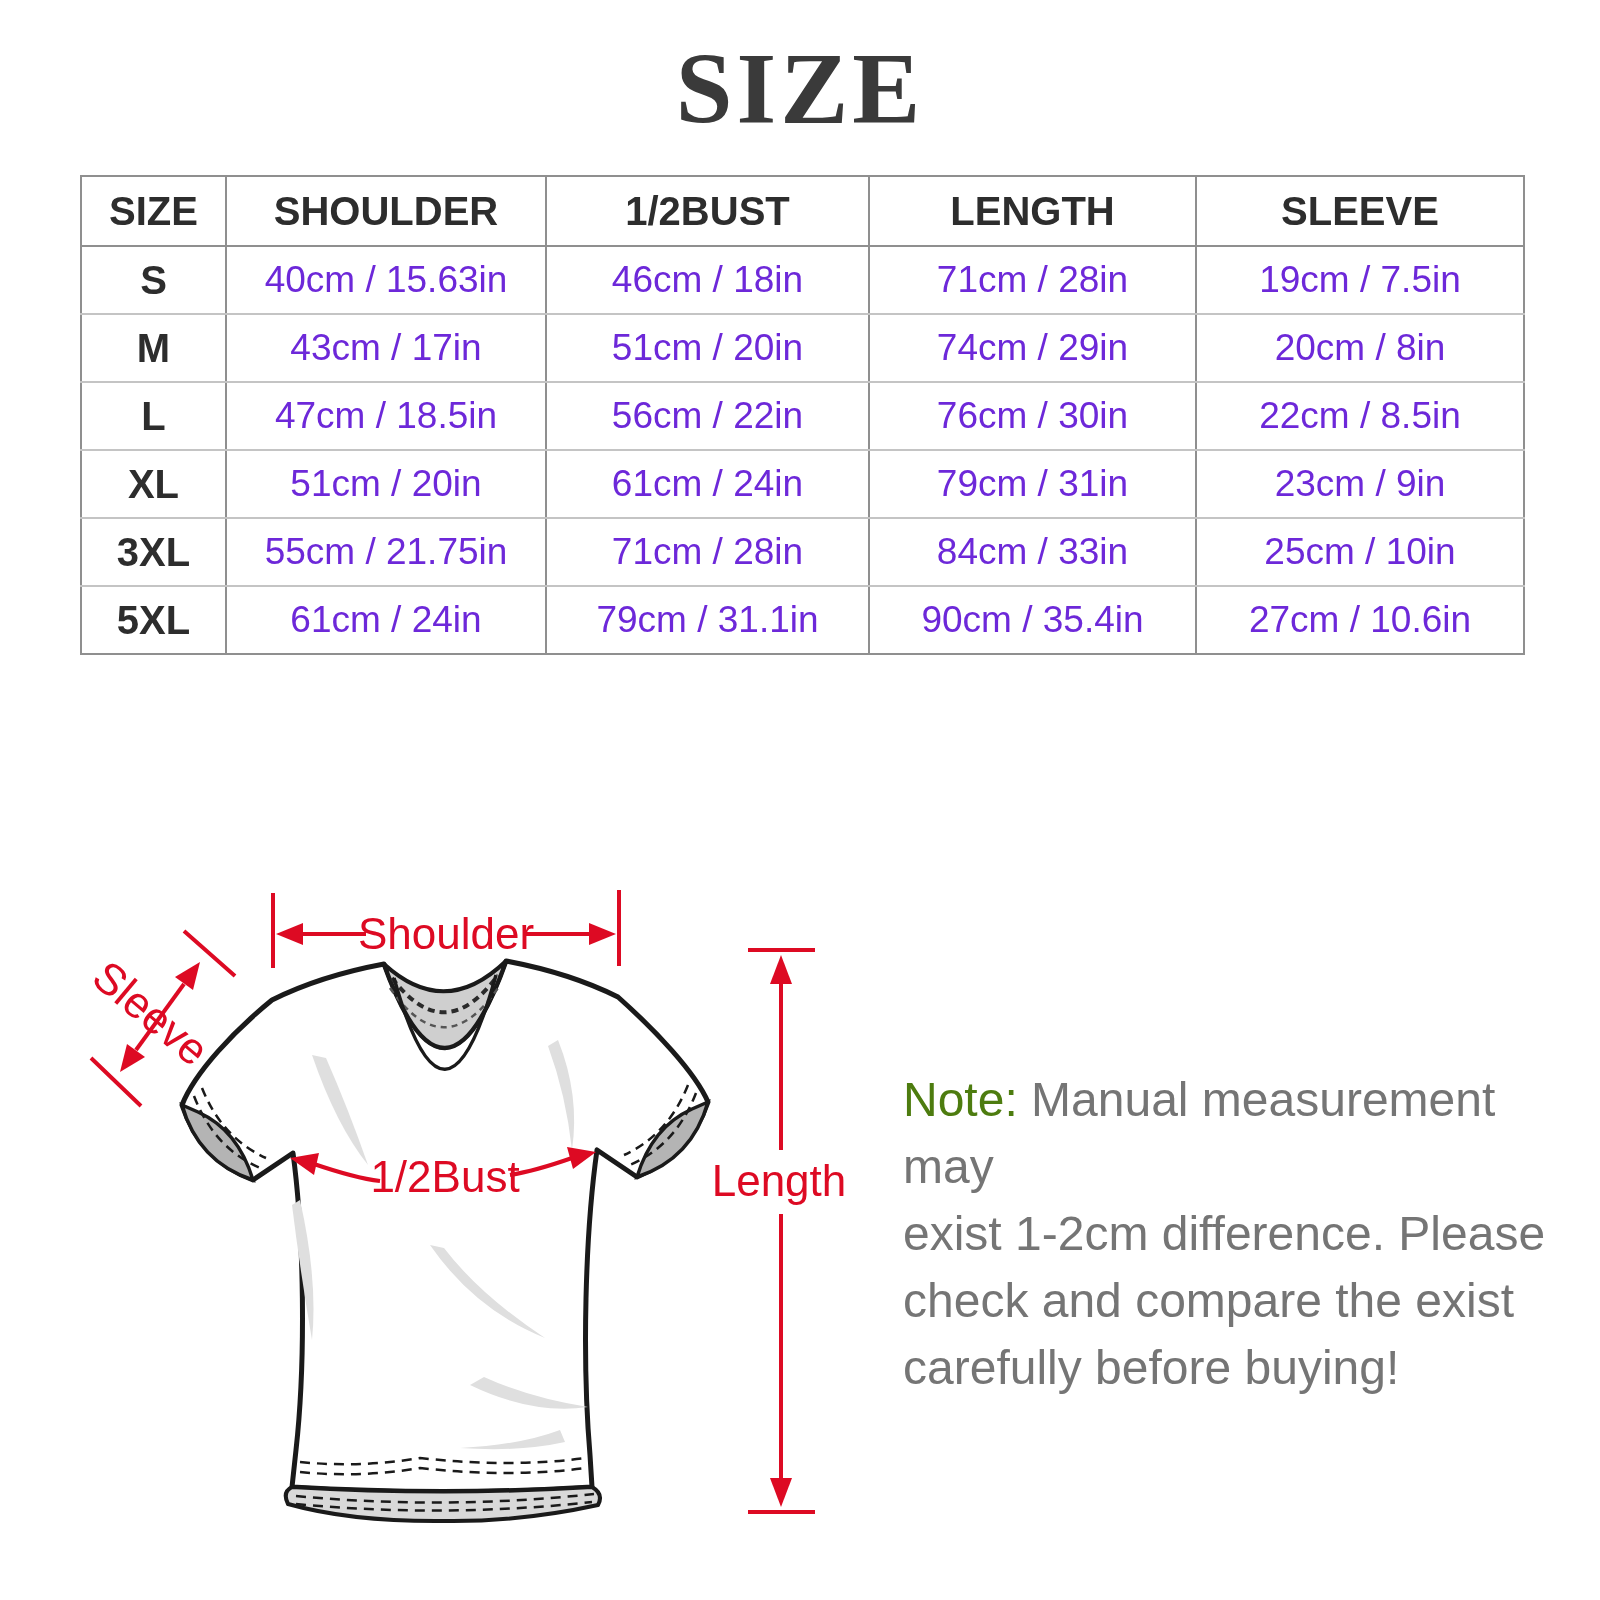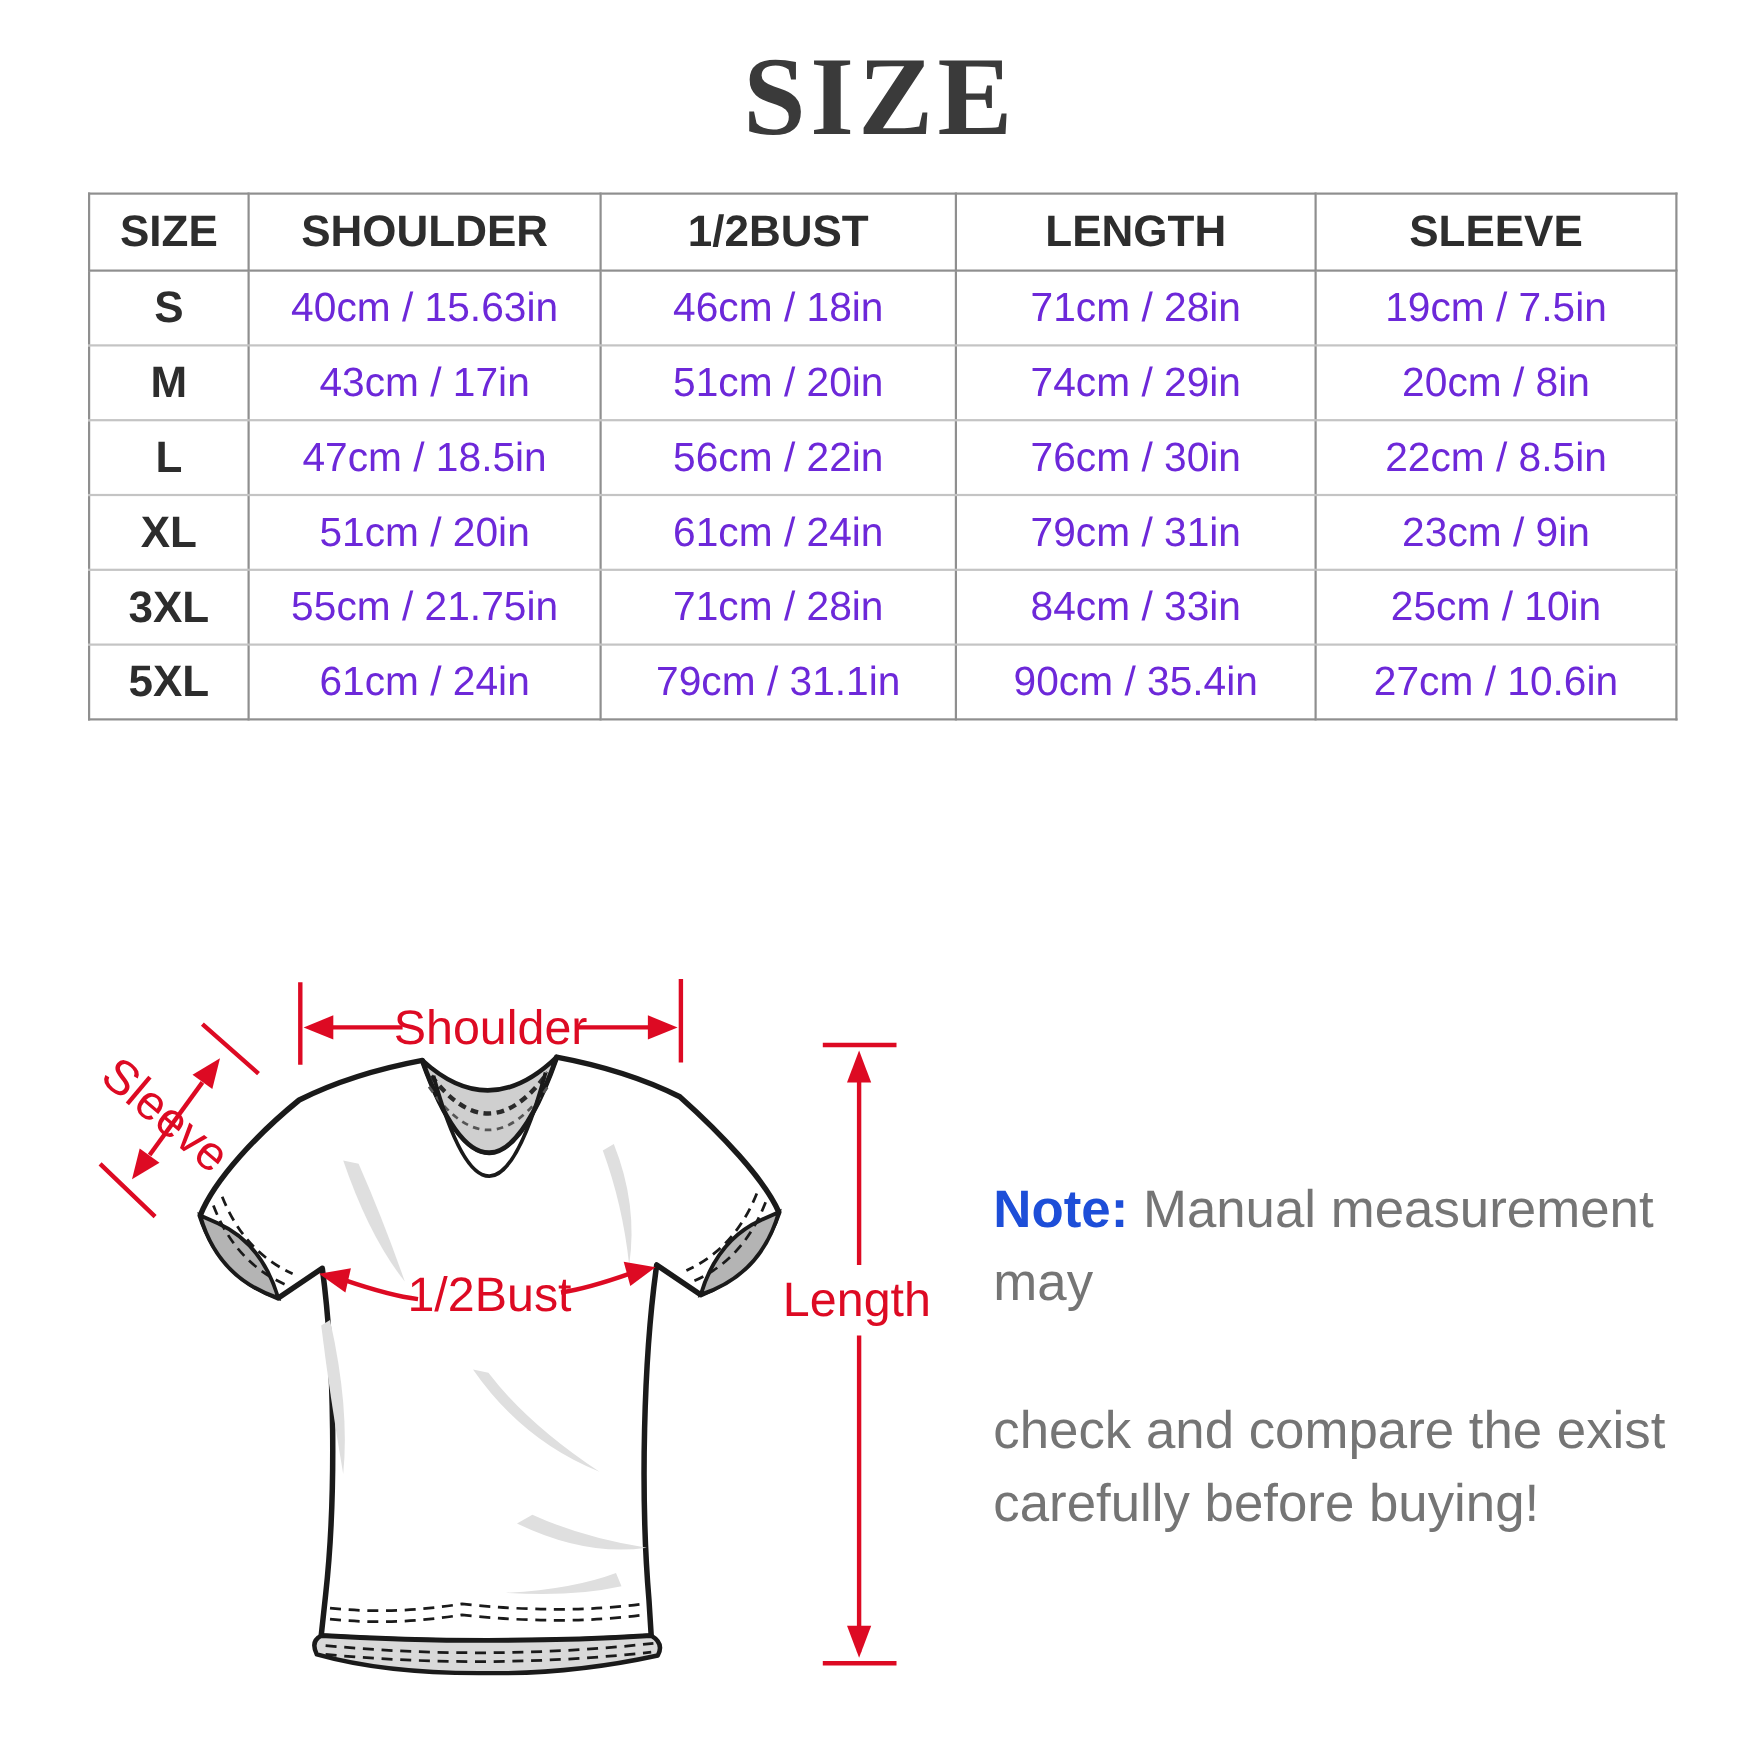--- a/index.html
+++ b/index.html
@@ -36,21 +36,21 @@
   }
   table.sizechart tbody tr:last-child td,
   table.sizechart tbody tr:last-child th.rowlabel{
     border-bottom-color:#8f8f8f;
   }
   .diagram{position:absolute;left:60px;top:860px;width:800px;height:700px;}
   .note{
     position:absolute;left:903px;top:1066px;width:660px;
     font-size:48px;line-height:67px;color:#757575;
   }
-  .note b{font-weight:700;color:#1d4ed8;}
+  .note b{font-weight:400;color:#4d7c0f;}
 </style>
 </head>
 <body>
 
 <div class="title">SIZE</div>
 
 <div class="tablewrap">
   <table class="sizechart">
     <colgroup>
       <col style="width:145px">
@@ -207,16 +207,16 @@
       <polygon points="781,955 770,984 792,984" fill="#dd0a23" stroke="none"></polygon>
       <polygon points="781,1507 770,1478 792,1478" fill="#dd0a23" stroke="none"></polygon>
       <text x="779" y="1196" text-anchor="middle" font-size="44" fill="#dd0a23" stroke="none">Length</text>
     </g>
   </g>
 </svg>
 
 <div class="note">
   <b>Note:</b>
   <span>Manual measurement may</span><br>
-  <br>
+  <span>exist 1-2cm difference. Please</span><br>
   <span>check and compare the exist</span><br>
   <span>carefully before buying!</span>
 </div>
 
 </body></html>

